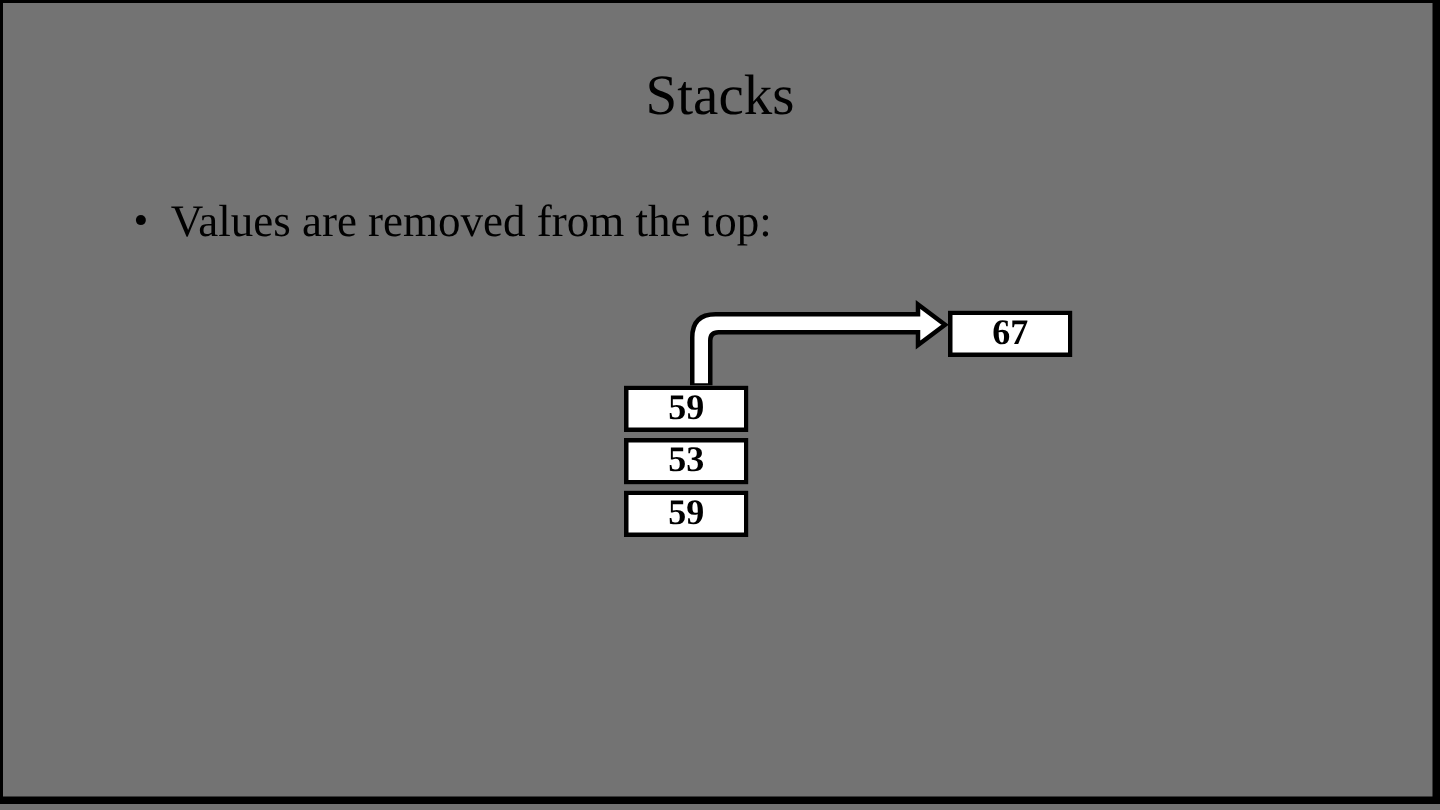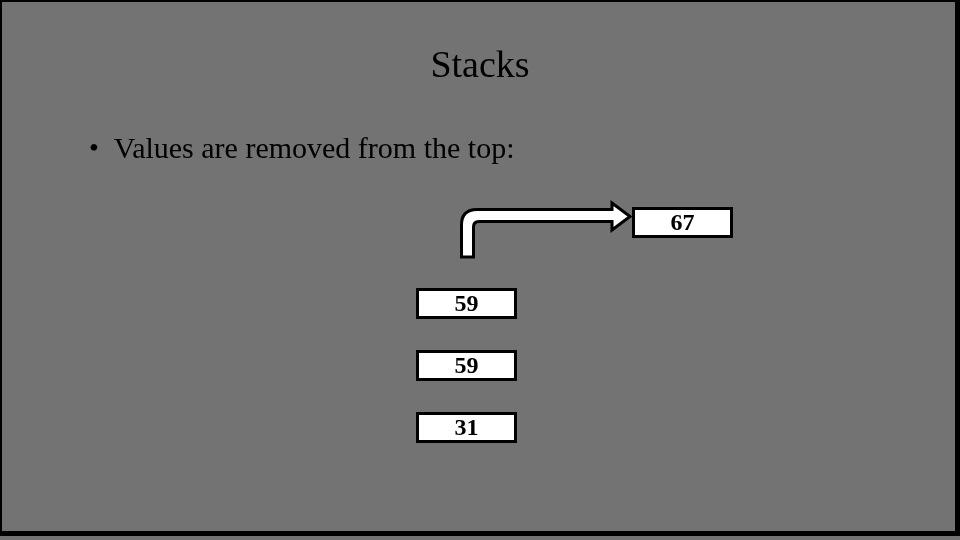--- a/index.html
+++ b/index.html
@@ -59,21 +59,21 @@
     position: absolute;
     left: 0;
     top: 0;
     width: 960px;
     height: 540px;
     pointer-events: none;
   }
   .cell {
     position: absolute;
     box-sizing: border-box;
-    width: 101px;
+    width: 83px;
     height: 31px;
     background: #ffffff;
     border: 3px solid #000000;
     display: flex;
     align-items: center;
     justify-content: center;
     font-size: 24px;
     font-weight: 700;
     line-height: 25px;
   }
@@ -83,21 +83,20 @@
   }
   .stack {
     position: absolute;
     left: 416px;
     top: 257px;
     width: 105px;
   }
   .stack .cell {
     position: relative;
     margin-bottom: 4px;
-    margin-top: 31px;
   }
 </style>
 </head>
 <body>
 
 <div class="slide">
 
   <div class="frame"></div>
 
   <div class="title">Stacks</div>
@@ -123,20 +122,20 @@
 
   <div class="cell popped">
     <span>67</span>
   </div>
 
   <div class="stack">
     <div class="cell">
       <span>59</span>
     </div>
     <div class="cell">
-      <span>59</span>
+      <span>53</span>
     </div>
     <div class="cell">
-      <span>31</span>
+      <span>59</span>
     </div>
   </div>
 
 </div>
 
 </body></html>

